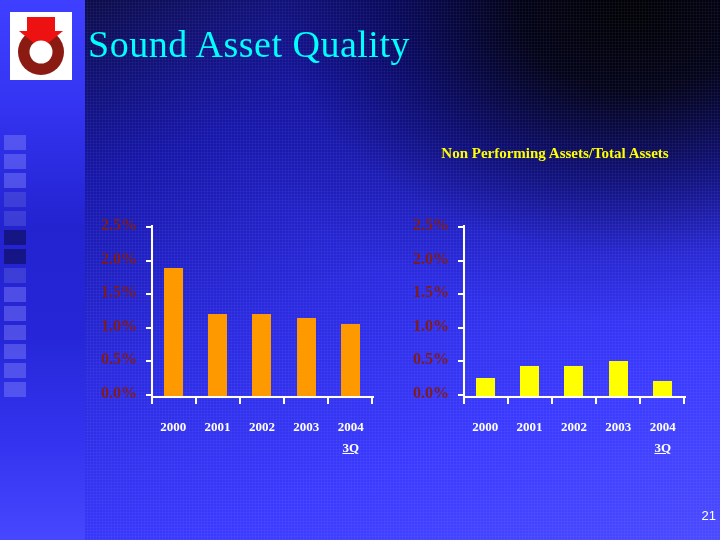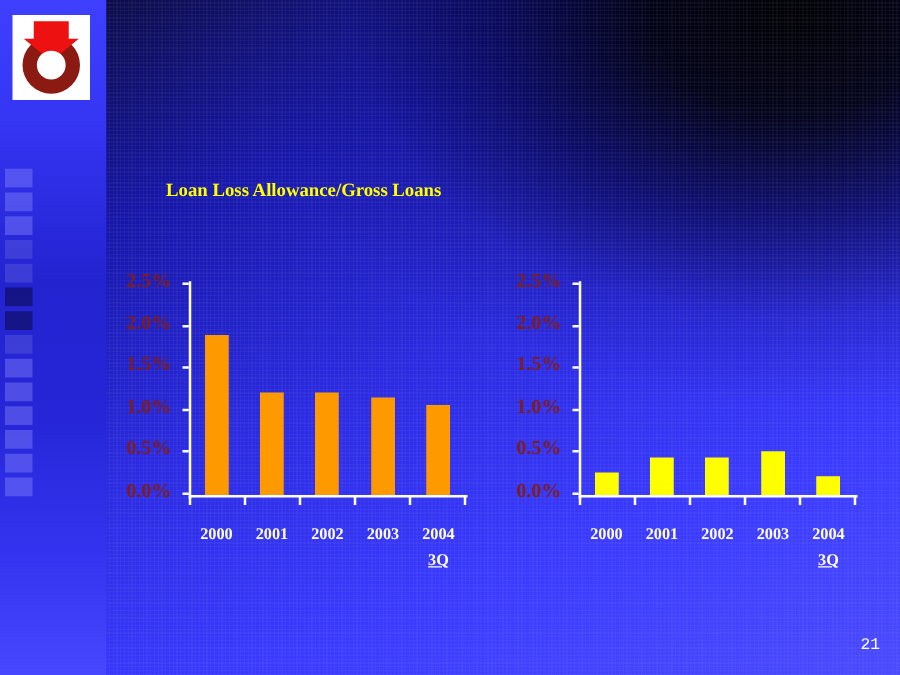--- a/index.html
+++ b/index.html
@@ -186,25 +186,25 @@
     font-size: 13px;
     font-weight: bold;
     font-family: "Liberation Serif", "DejaVu Serif", serif;
     line-height: 21px;
     text-decoration: underline;
   }
 
   
   #page-number {
     position: absolute;
-    right: 16px;
+    right: 4px;
     bottom: 17px;
     color: #ffffff;
     font-size: 13px;
-    font-family: Liberation Mono, monospace;
+    font-family: Liberation Sans, sans-serif;
   }
 </style>
 </head>
 <body>
 
 <div id="slide">
 
   <div id="dither"></div>
 
   <div id="left-band">
@@ -227,23 +227,23 @@
   </div>
 
   <div id="logo">
     <svg width="62" height="68" viewBox="0 0 62 68" xmlns="http://www.w3.org/2000/svg">
       <circle cx="31" cy="40" r="23" fill="#8b1a12"></circle>
       <polygon points="17,5 45,5 45,19 53,19 31,37 9,19 17,19" fill="#ee1111"></polygon>
       <circle cx="31" cy="40" r="11.5" fill="#ffffff"></circle>
     </svg>
   </div>
 
+  <div id="slide-title">Sound Asset Quality</div>
 
   <div class="chart" id="chart-left">
-    <div class="chart-title">Loan Loss Allowance/Gross Loans</div>
 
     <div class="plot">
       <div class="axis-y"></div>
       <div class="axis-x"></div>
 
       <div class="ytick" style="top:-2px">
         <span class="ylabel">2.5%</span>
       </div>
       <div class="ytick" style="top:31.6px">
         <span class="ylabel">2.0%</span>
@@ -301,20 +301,21 @@
         <div class="xlabel">2003</div>
       </div>
       <div class="xlabel-slot">
         <div class="xlabel">2004</div>
         <div class="xlabel-sub">3Q</div>
       </div>
     </div>
   </div>
 
   <div class="chart" id="chart-right">
+    <div class="chart-title">Non Performing Assets/Total Assets</div>
 
     <div class="plot">
       <div class="axis-y"></div>
       <div class="axis-x"></div>
 
       <div class="ytick" style="top:-2px">
         <span class="ylabel">2.5%</span>
       </div>
       <div class="ytick" style="top:31.6px">
         <span class="ylabel">2.0%</span>

